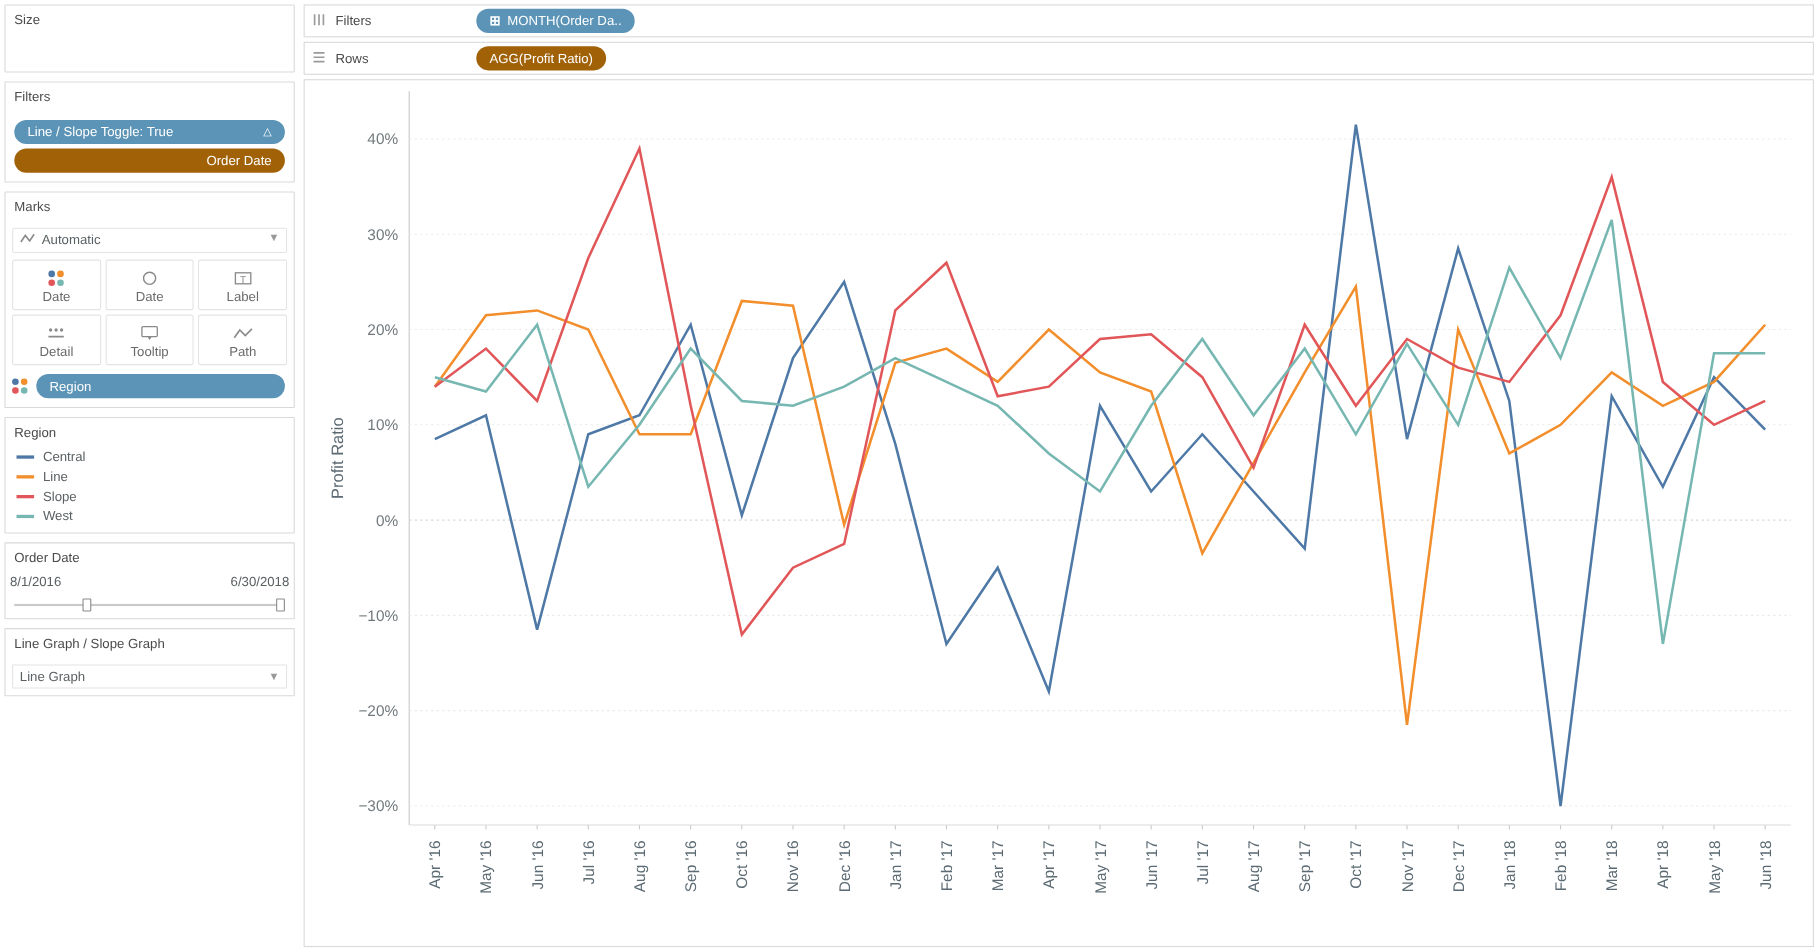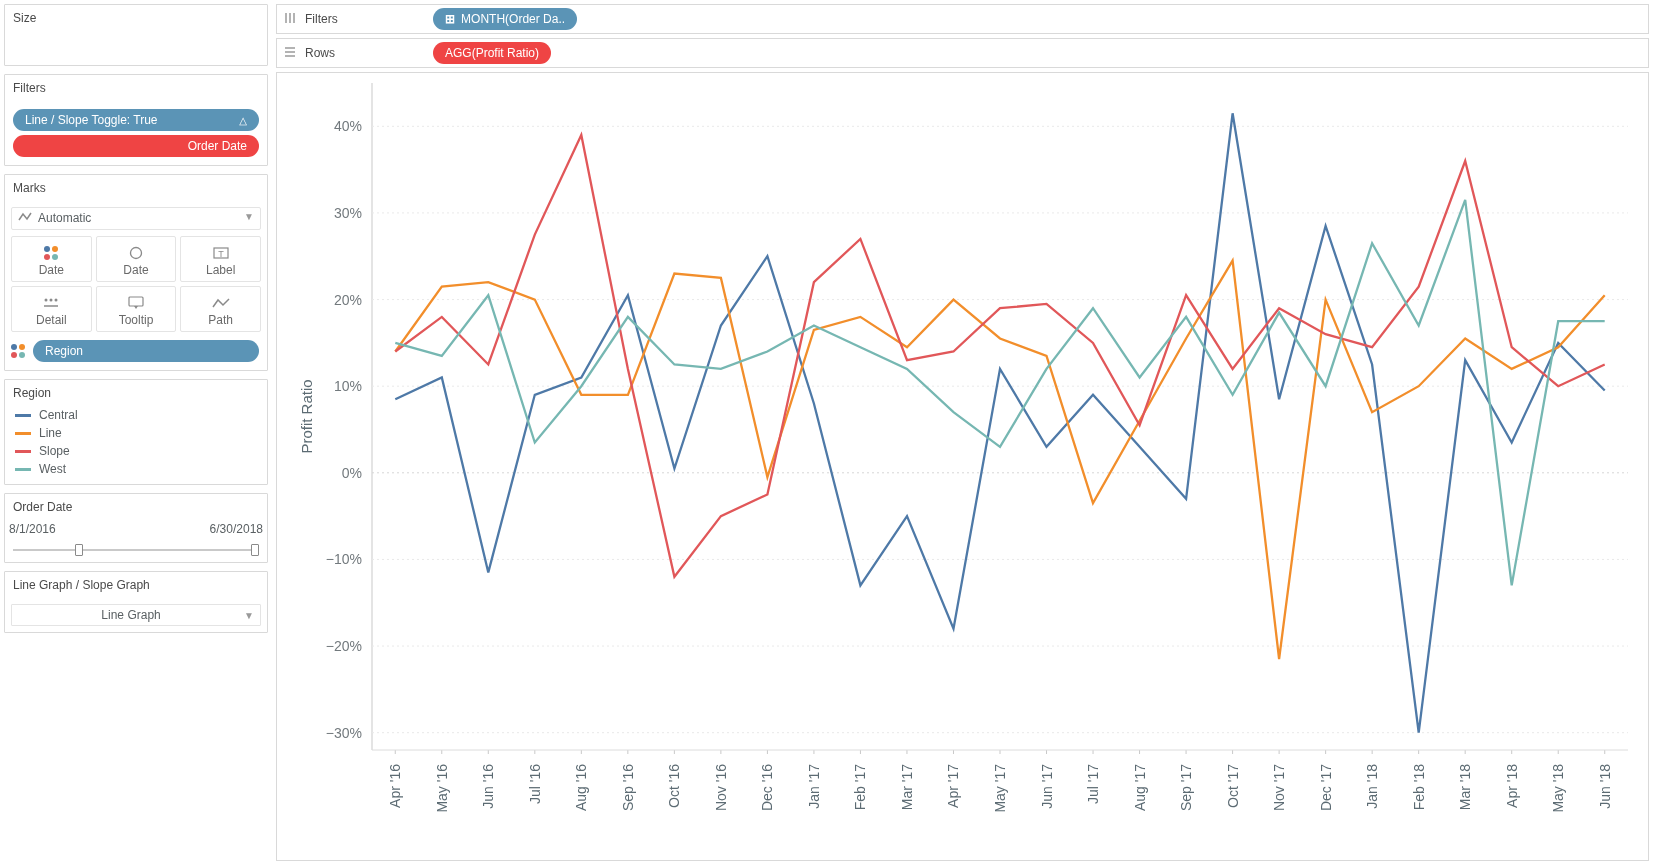--- a/index.html
+++ b/index.html
@@ -38,21 +38,21 @@
     align-items: center;
     height: 22px;
     padding: 0 12px;
     border-radius: 11px;
     color: #fff;
     font-size: 12px;
     margin: 2px;
     cursor: pointer;
   }
   .pill-blue { background: #5b94b6; }
-  .pill-teal { background: #ef4444; }
+  .pill-teal { background: #a16207; }
   .pill-blue .tri { margin-left: auto; padding-left: 8px; font-size: 10px; }
   .pill-full { width: calc(100% - 4px); justify-content: flex-end; }
   .marks-type {
     display: flex;
     align-items: flex-start;
     border: 1px solid #e4e4e4;
     border-radius: 2px;
     padding: 3px 6px;
     margin-bottom: 6px;
     cursor: pointer;
@@ -114,21 +114,21 @@
     background: #fff; border: 1px solid #8a8a8a; border-radius: 1px;
     cursor: pointer;
   }
   .dropdown {
     border: 1px solid #e4e4e4;
     border-radius: 1px;
     display: flex; align-items: center;
     padding: 3px 6px;
     cursor: pointer;
   }
-  .dropdown .val { flex: 1; text-align: center; }
+  .dropdown .val { flex: 1; }
   .dropdown .chev { color: #999; font-size: 10px; }
 
   .main {
     flex: 1;
     display: flex;
     flex-direction: column;
     padding: 4px;
     gap: 4px;
   }
   .shelf {

